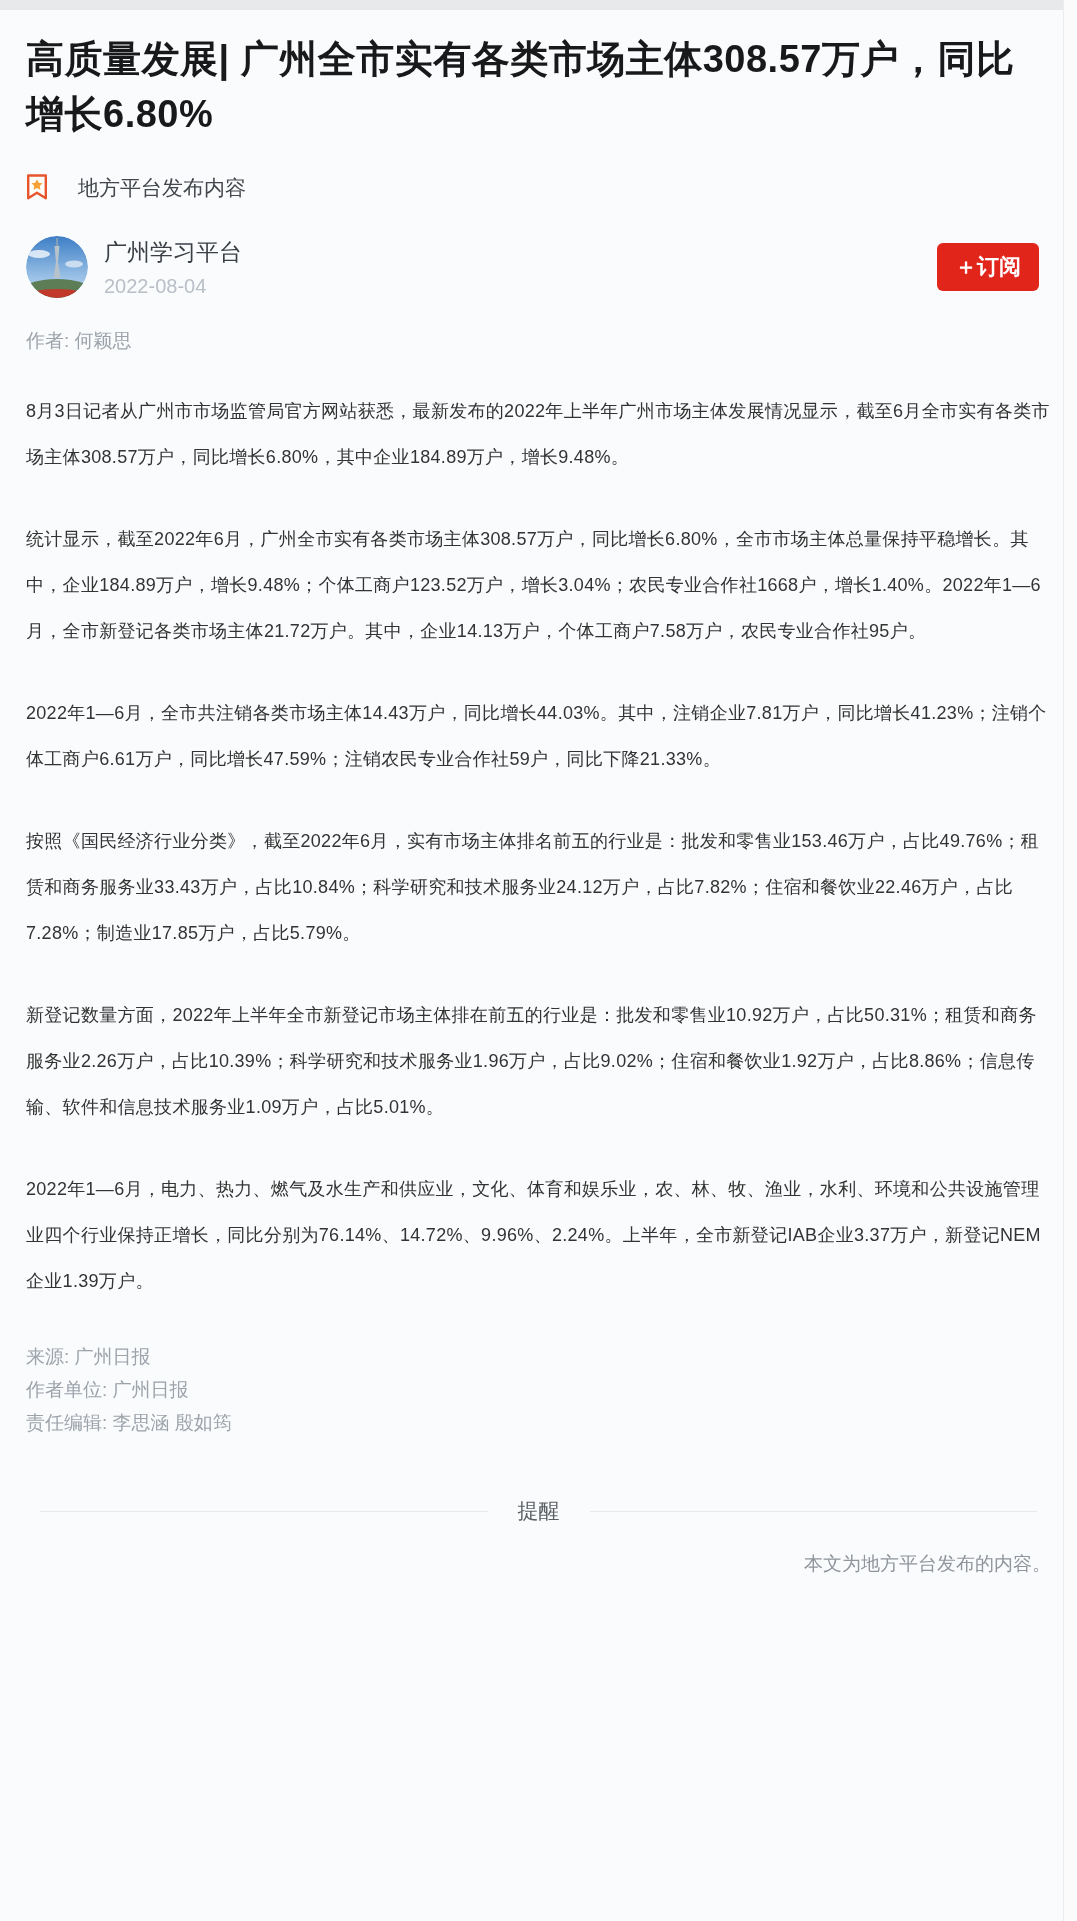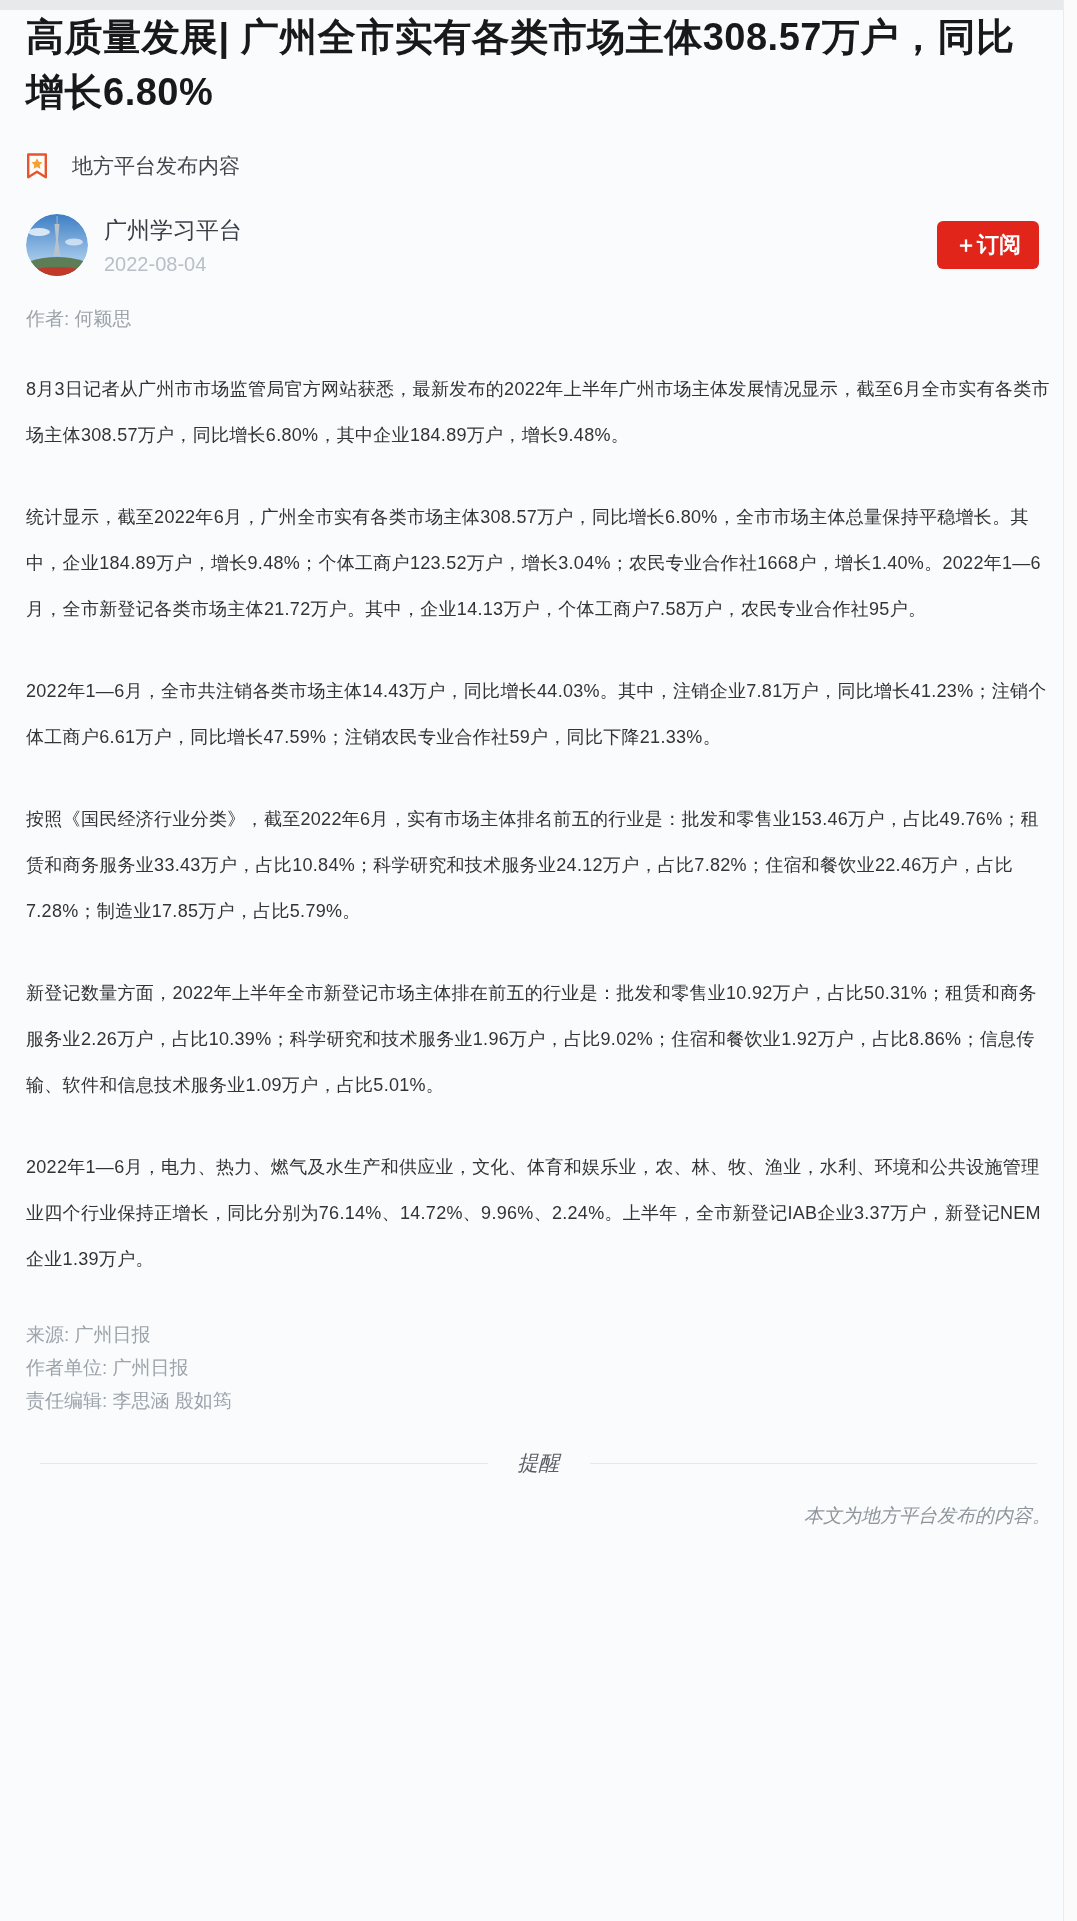--- a/index.html
+++ b/index.html
@@ -7,32 +7,33 @@
     width: 1077px; height: 1921px;
     background: #fafbfc;
     font-family: "Liberation Sans", "DejaVu Sans", sans-serif;
     overflow: hidden;
     position: relative;
   }
   .top-strip { height: 10px; width: 100%; background: #e8e9eb; }
   .page { padding: 0 26px; position: relative; }
 
   h1.title {
+    margin-top: 22px;
     font-size: 38px;
     line-height: 55px;
     font-weight: 600;
     color: #18191b;
     letter-spacing: 0.5px;
   }
 
   .badge-row {
     margin-top: 32px;
     display: flex;
-    align-items: center;
-    gap: 24px;
+    align-items: flex-start;
+    gap: 30px;
     font-size: 21px;
     color: #43474d;
     font-family: Liberation Serif, serif;
   }
   .badge-icon { display: inline-flex; width: 22px; height: 26px; }
 
   .pub-row {
     margin-top: 34px;
     display: flex;
     align-items: center;
@@ -75,21 +76,21 @@
   }
   .article p:last-child { margin-bottom: 0; }
 
   .meta { margin-top: 36px; }
   .meta div {
     font-size: 19px;
     line-height: 33px;
     color: #9ca3ab;
   }
 
-  .reminder { margin-top: 32px; font-style: italic; }
+  .reminder { margin-top: 58px; }
   .reminder-head {
     display: flex;
     align-items: center;
     margin: 0 14px;
     font-size: 21px;
     color: #5a5e63;
   }
   .reminder-head .line { flex: 1; height: 1px; background: #e6e8ea; }
   .reminder-title { padding: 0 30px; }
   .reminder-body {

